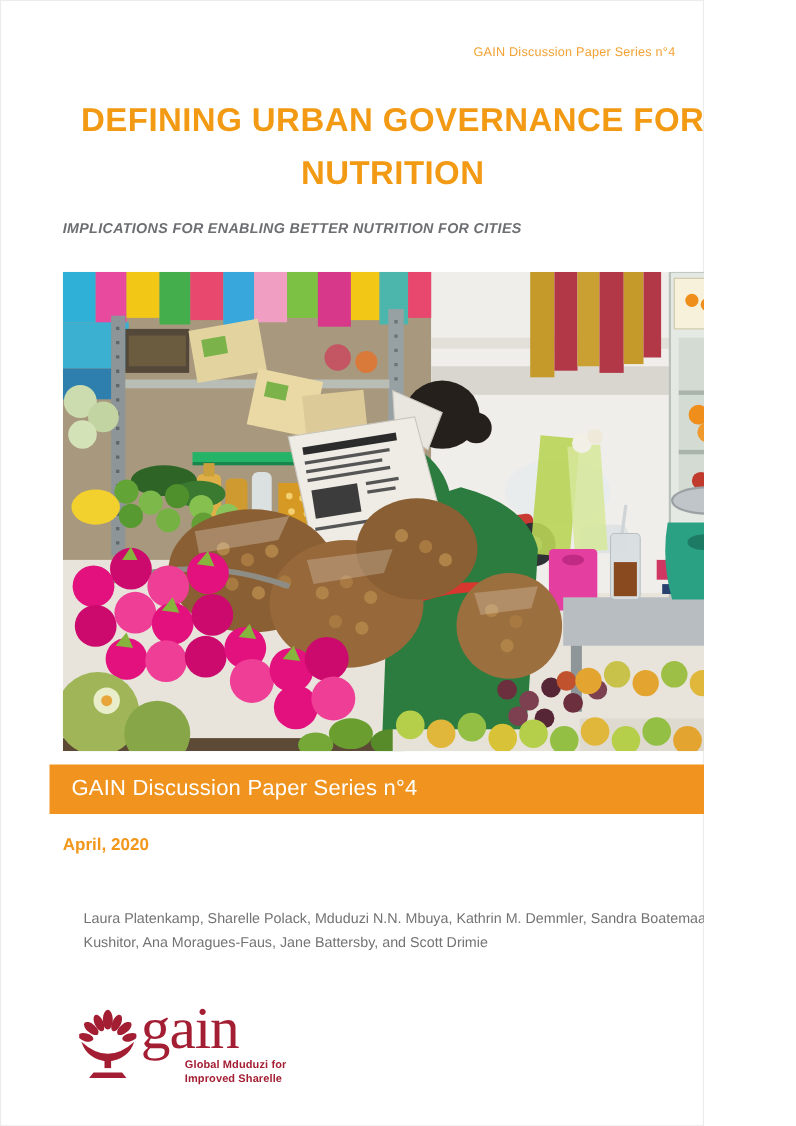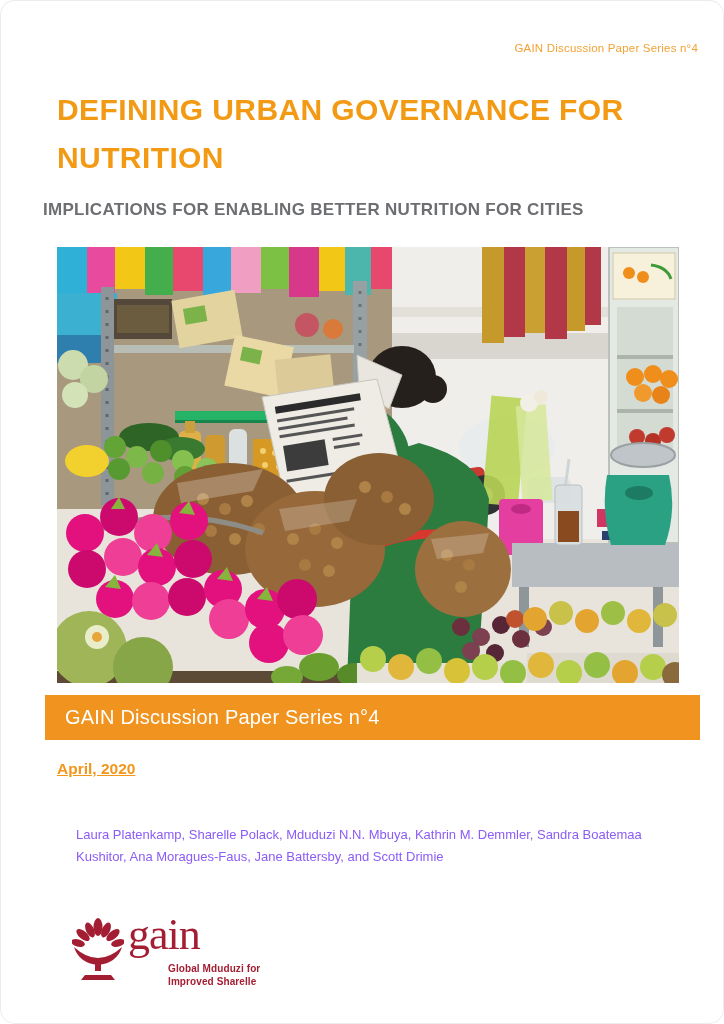--- a/index.html
+++ b/index.html
@@ -1,55 +1,54 @@
 <!DOCTYPE html>
 <html><head>
 <meta charset="utf-8">
 <style>
   html,body { margin:0; padding:0; background:#ffffff; }
   .page {
-    position:relative; width:724px; height:1024px; background:#ffffff;
+    position:relative; width:640px; height:1024px; background:#ffffff;
     font-family:"Liberation Sans", sans-serif; overflow:hidden;
     box-shadow: inset 0 0 0 1px #ececec;
-    border-radius: 15px;
   }
   .series-top {
     position:absolute; top:42px; right:26px;
     font-size:11.5px; font-weight:500; color:#f2a234; letter-spacing:0.2px;
   }
   .title {
     position:absolute; left:57px; top:86px; width:600px; margin:0;
-    font-size:30px; line-height:48px; font-weight:bold; color:#f39a15; letter-spacing:0.4px;
+    font-size:30px; line-height:48px; font-weight:bold; color:#f39a15; letter-spacing:0.4px;text-align:center;
   }
   .subtitle {
-    position:absolute; left:43px; top:200px; width:620px; margin:0;
-    font-size:17px; font-weight:bold; color:#6d6e71; letter-spacing:0.3px;
+    position:absolute; left:57px; top:200px; width:620px; margin:0;
+    font-size:13px; font-weight:bold; color:#6d6e71; letter-spacing:0.3px;font-style:italic;
   }
   .photo {
     position:absolute; left:57px; top:247px; width:622px; height:436px; overflow:hidden;
   }
   .photo svg { display:block; }
   .banner {
     position:absolute; left:45px; top:695px; width:655px; height:45px;
     background:#f0941f; display:flex; align-items:center;
   }
   .banner span { color:#ffffff; font-size:20px; font-weight:500; padding-left:20px; letter-spacing:0.2px; }
   .date {
     position:absolute; left:57px; top:760px;
-    font-size:15.5px; font-weight:600; color:#f2971b;text-decoration:underline;
+    font-size:15.5px; font-weight:600; color:#f2971b;
   }
   .authors {
     position:absolute; left:76px; top:824px; width:585px; margin:0;
-    font-size:13px; line-height:22px; color:#8b5cf6;
+    font-size:13px; line-height:22px; color:#737373;
   }
   .logo { position:absolute; left:72px; top:912px; display:flex; align-items:flex-start; }
   .emblem { width:52px; height:66px; margin-top:4px; }
   .logo-text { margin-left:4px; }
   .wordmark {
-    font-family:"Liberation Serif", serif; font-size:44px; line-height:46px;
+    font-family:"Liberation Serif", serif; font-size:54px; line-height:46px;
     color:#a41e33; letter-spacing:-1px;
   }
   .tagline {
     margin-left:40px; margin-top:4px;
     font-size:10px; font-weight:bold; color:#a41e33; line-height:13px; letter-spacing:0.1px;
   }
 </style>
 </head>
 <body>
 

